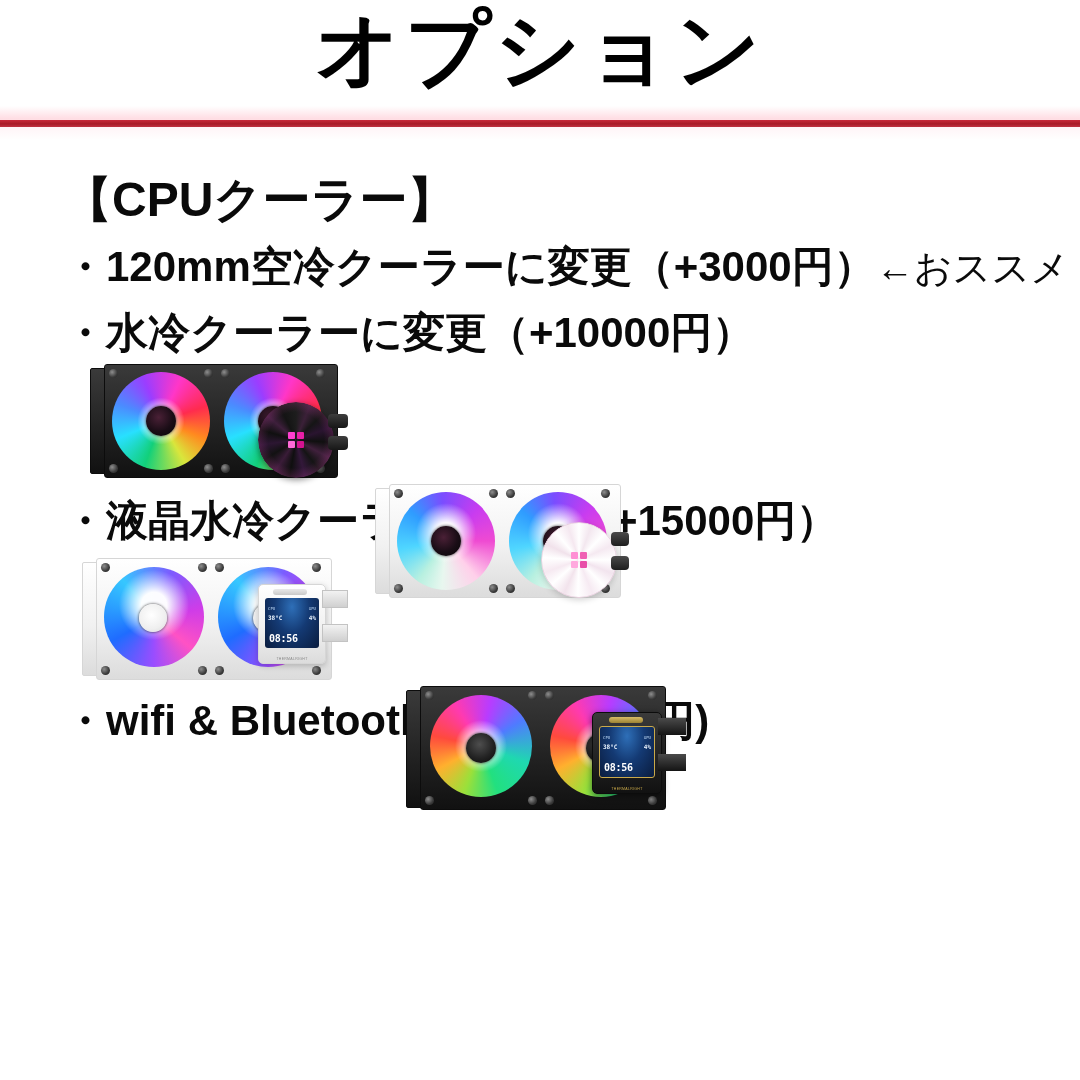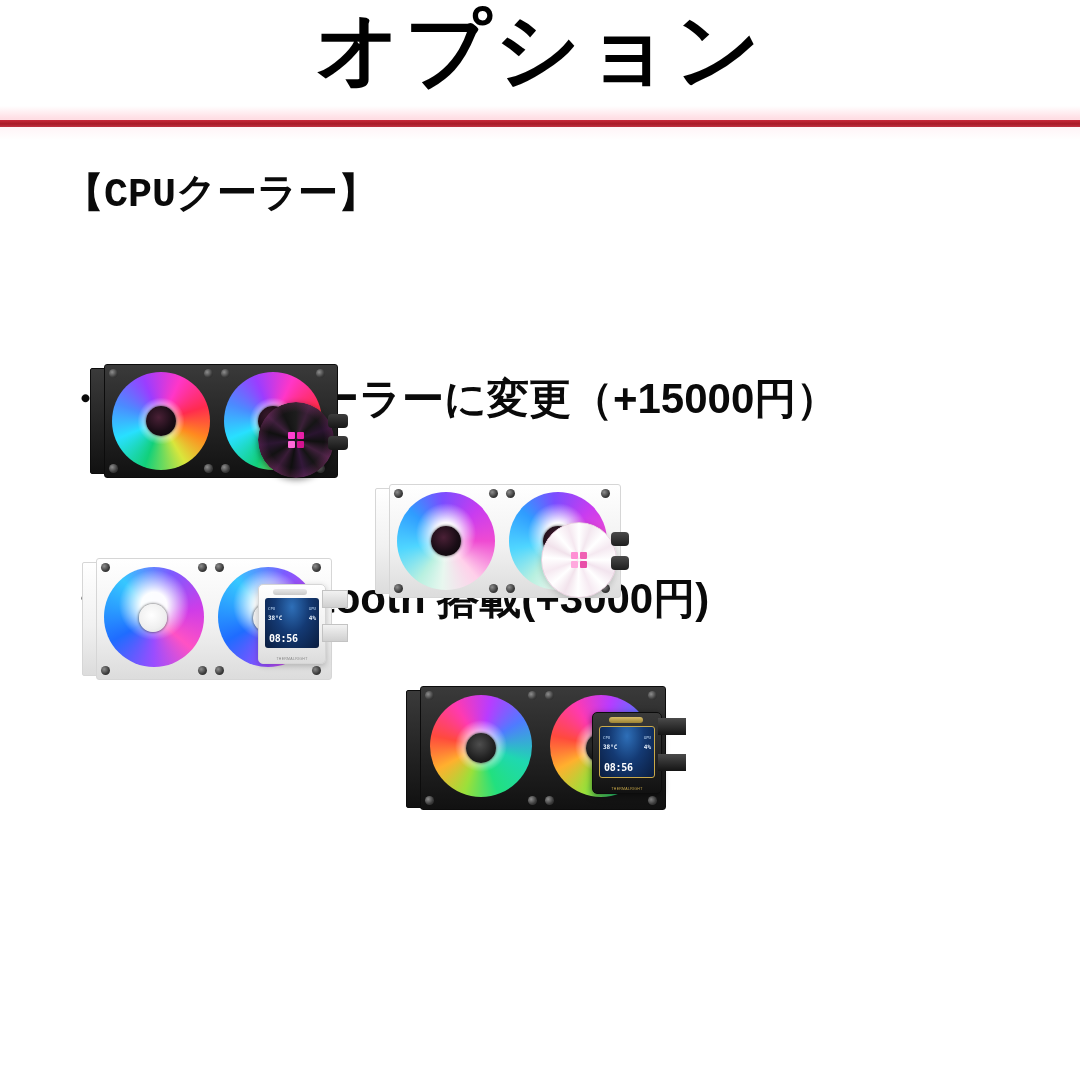--- a/index.html
+++ b/index.html
@@ -66,24 +66,23 @@
     top: 176px;
     left: 64px;
     width: 990px;
   }
   .line {
     font-weight: bold;
     color: #0a0a0a;
     white-space: nowrap;
   }
   .heading-line {
-    font-size: 40px;
+    font-size: 48px;
     line-height: 1.0;
     margin-bottom: 22px;
-    font-family: Liberation Mono, monospace;
   }
   .bullet-line {
     font-size: 42px;
     line-height: 1.0;
     margin-bottom: 24px;
   }
   .bullet-line.tight { margin-bottom: 6px; }
   .rec-arrow {
     font-weight: normal;
     font-size: 38px;
@@ -267,21 +266,27 @@
 
 <div class="divider-wrap">
   <div class="divider-glow"></div>
   <div class="divider-line"></div>
 </div>
 
 <div class="content">
 
   <div class="line heading-line">【CPUクーラー】</div>
 
-
+  <div class="line bullet-line">
+    <span>・120mm空冷クーラーに変更（+3000円）</span><span class="rec-arrow">←おススメ</span>
+  </div>
+
+  <div class="line bullet-line tight">
+    <span>・水冷クーラーに変更（+10000円）</span>
+  </div>
 
   <div style="height:140px"></div>
 
   <div class="line bullet-line tight">
     <span>・液晶水冷クーラーに変更（+15000円）</span>
   </div>
 
   <div style="height:152px"></div>
 
 

